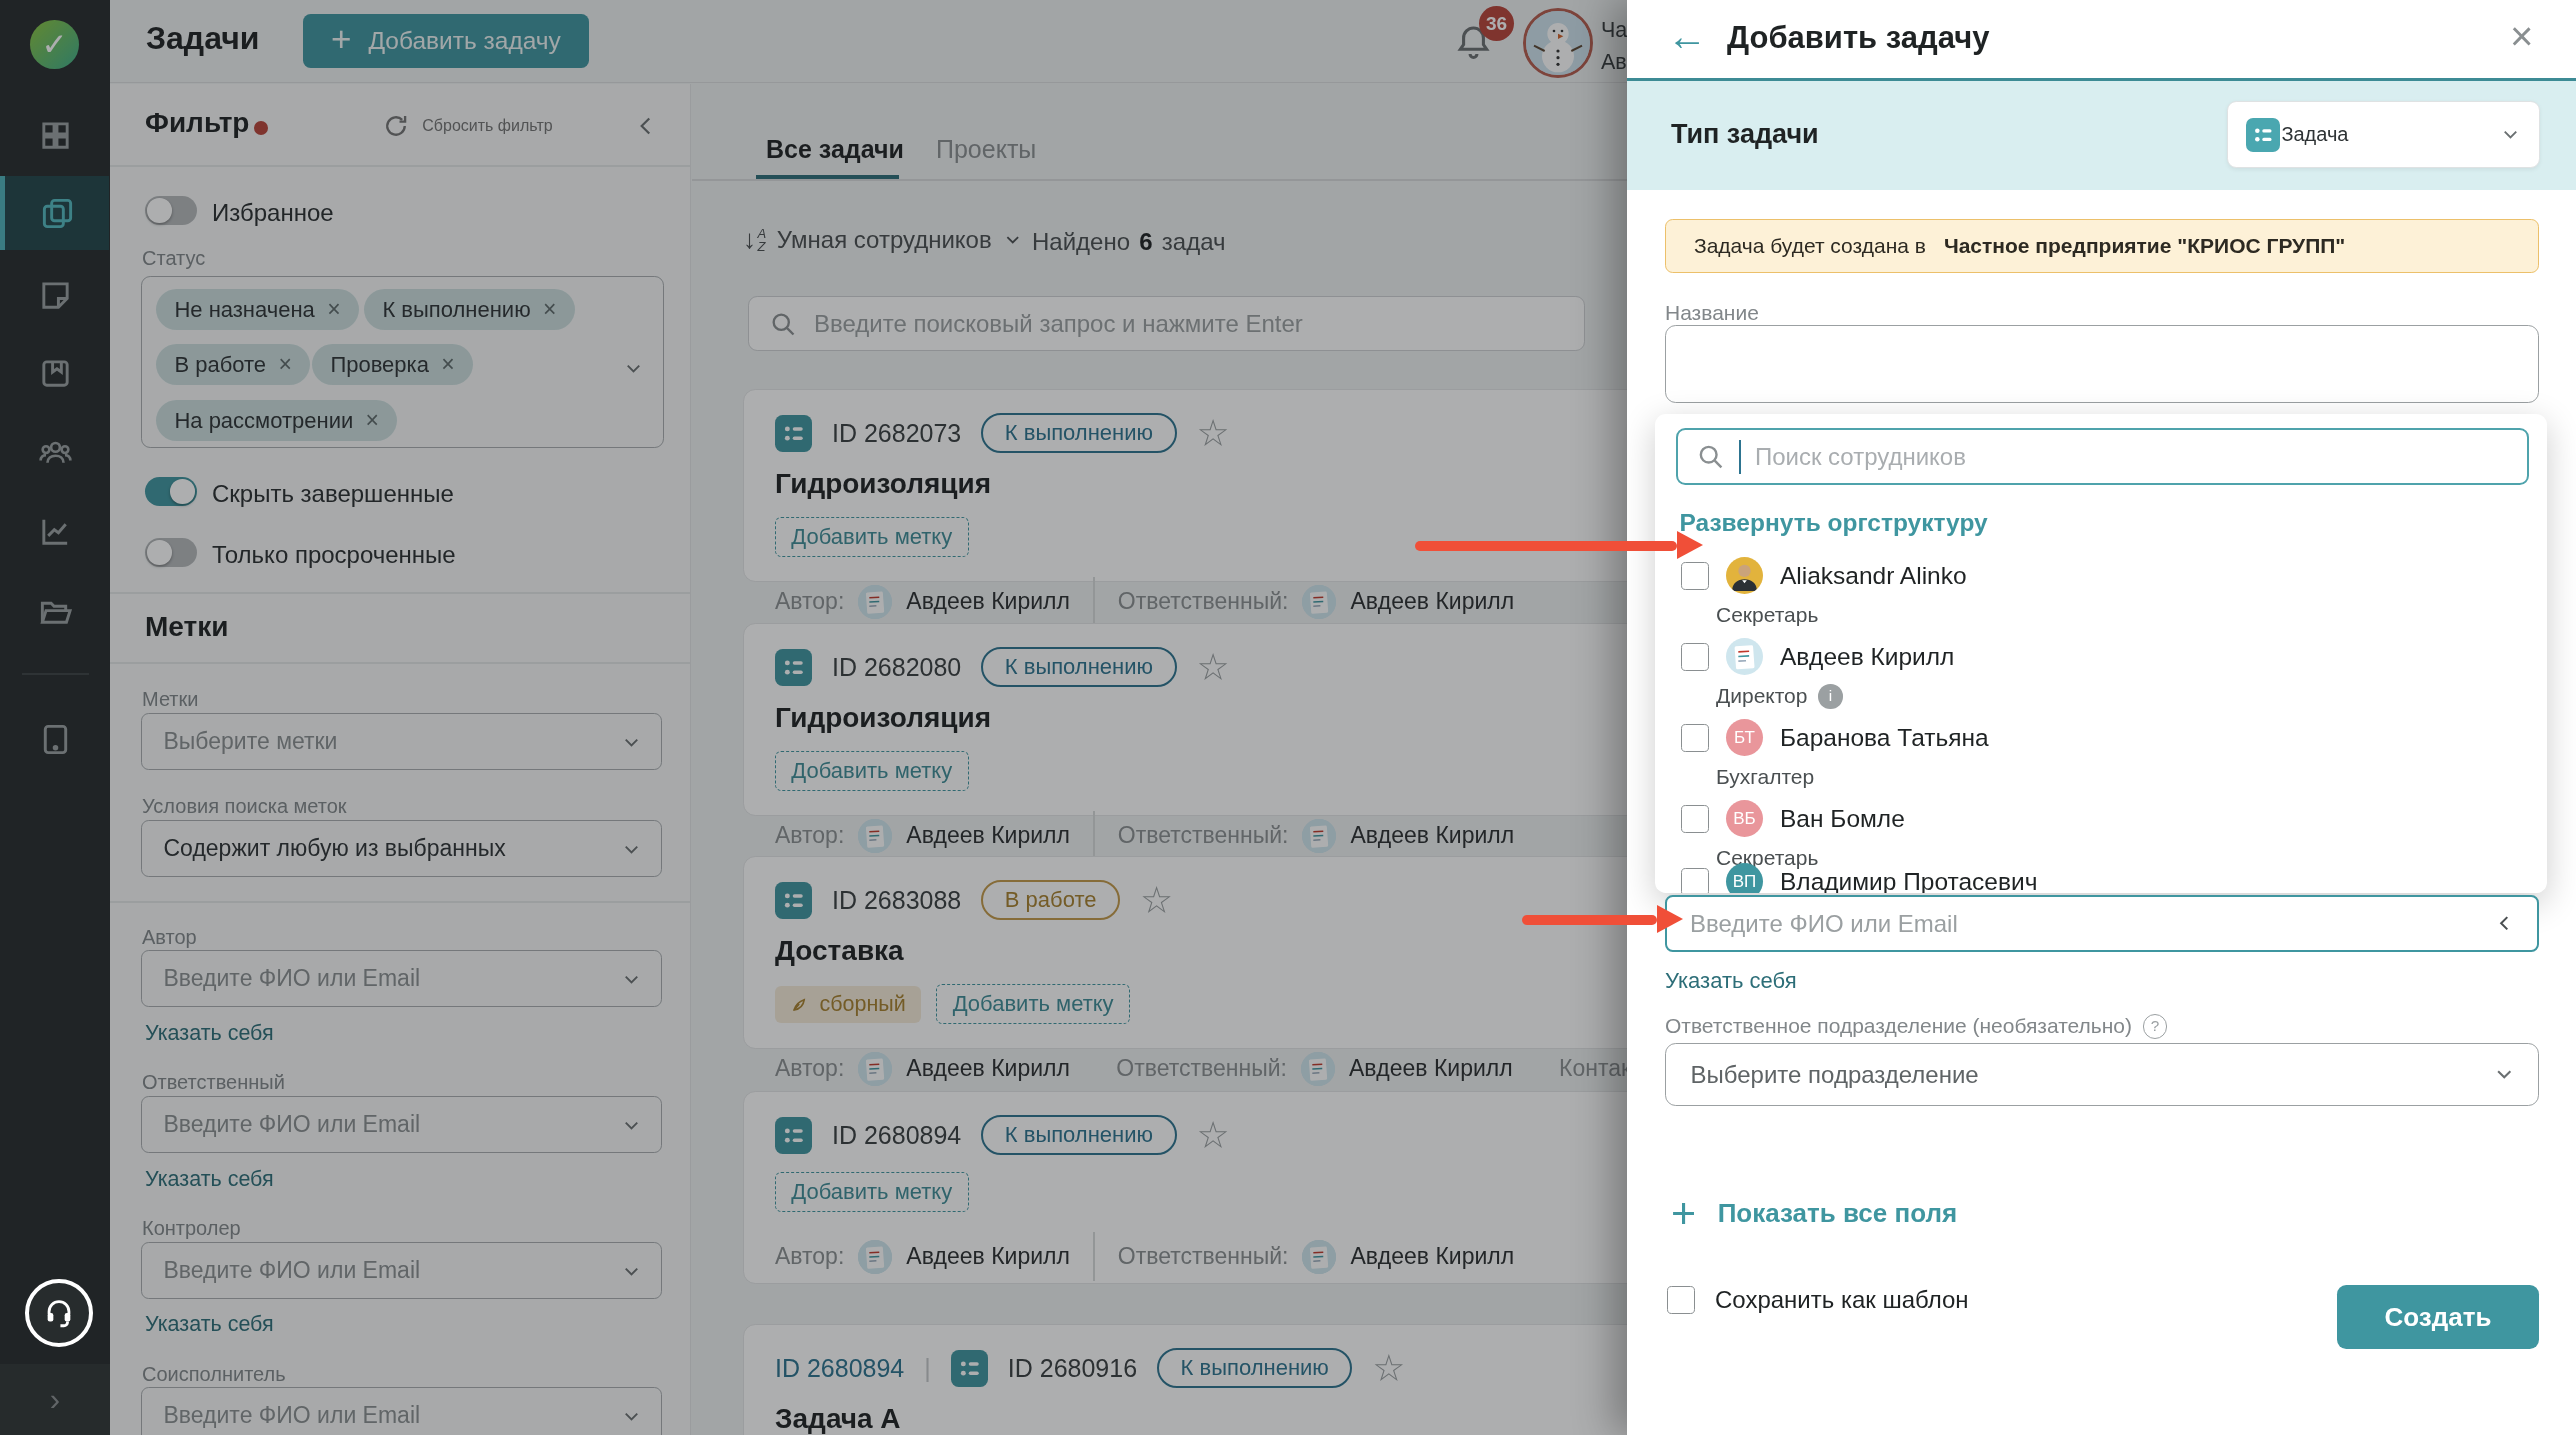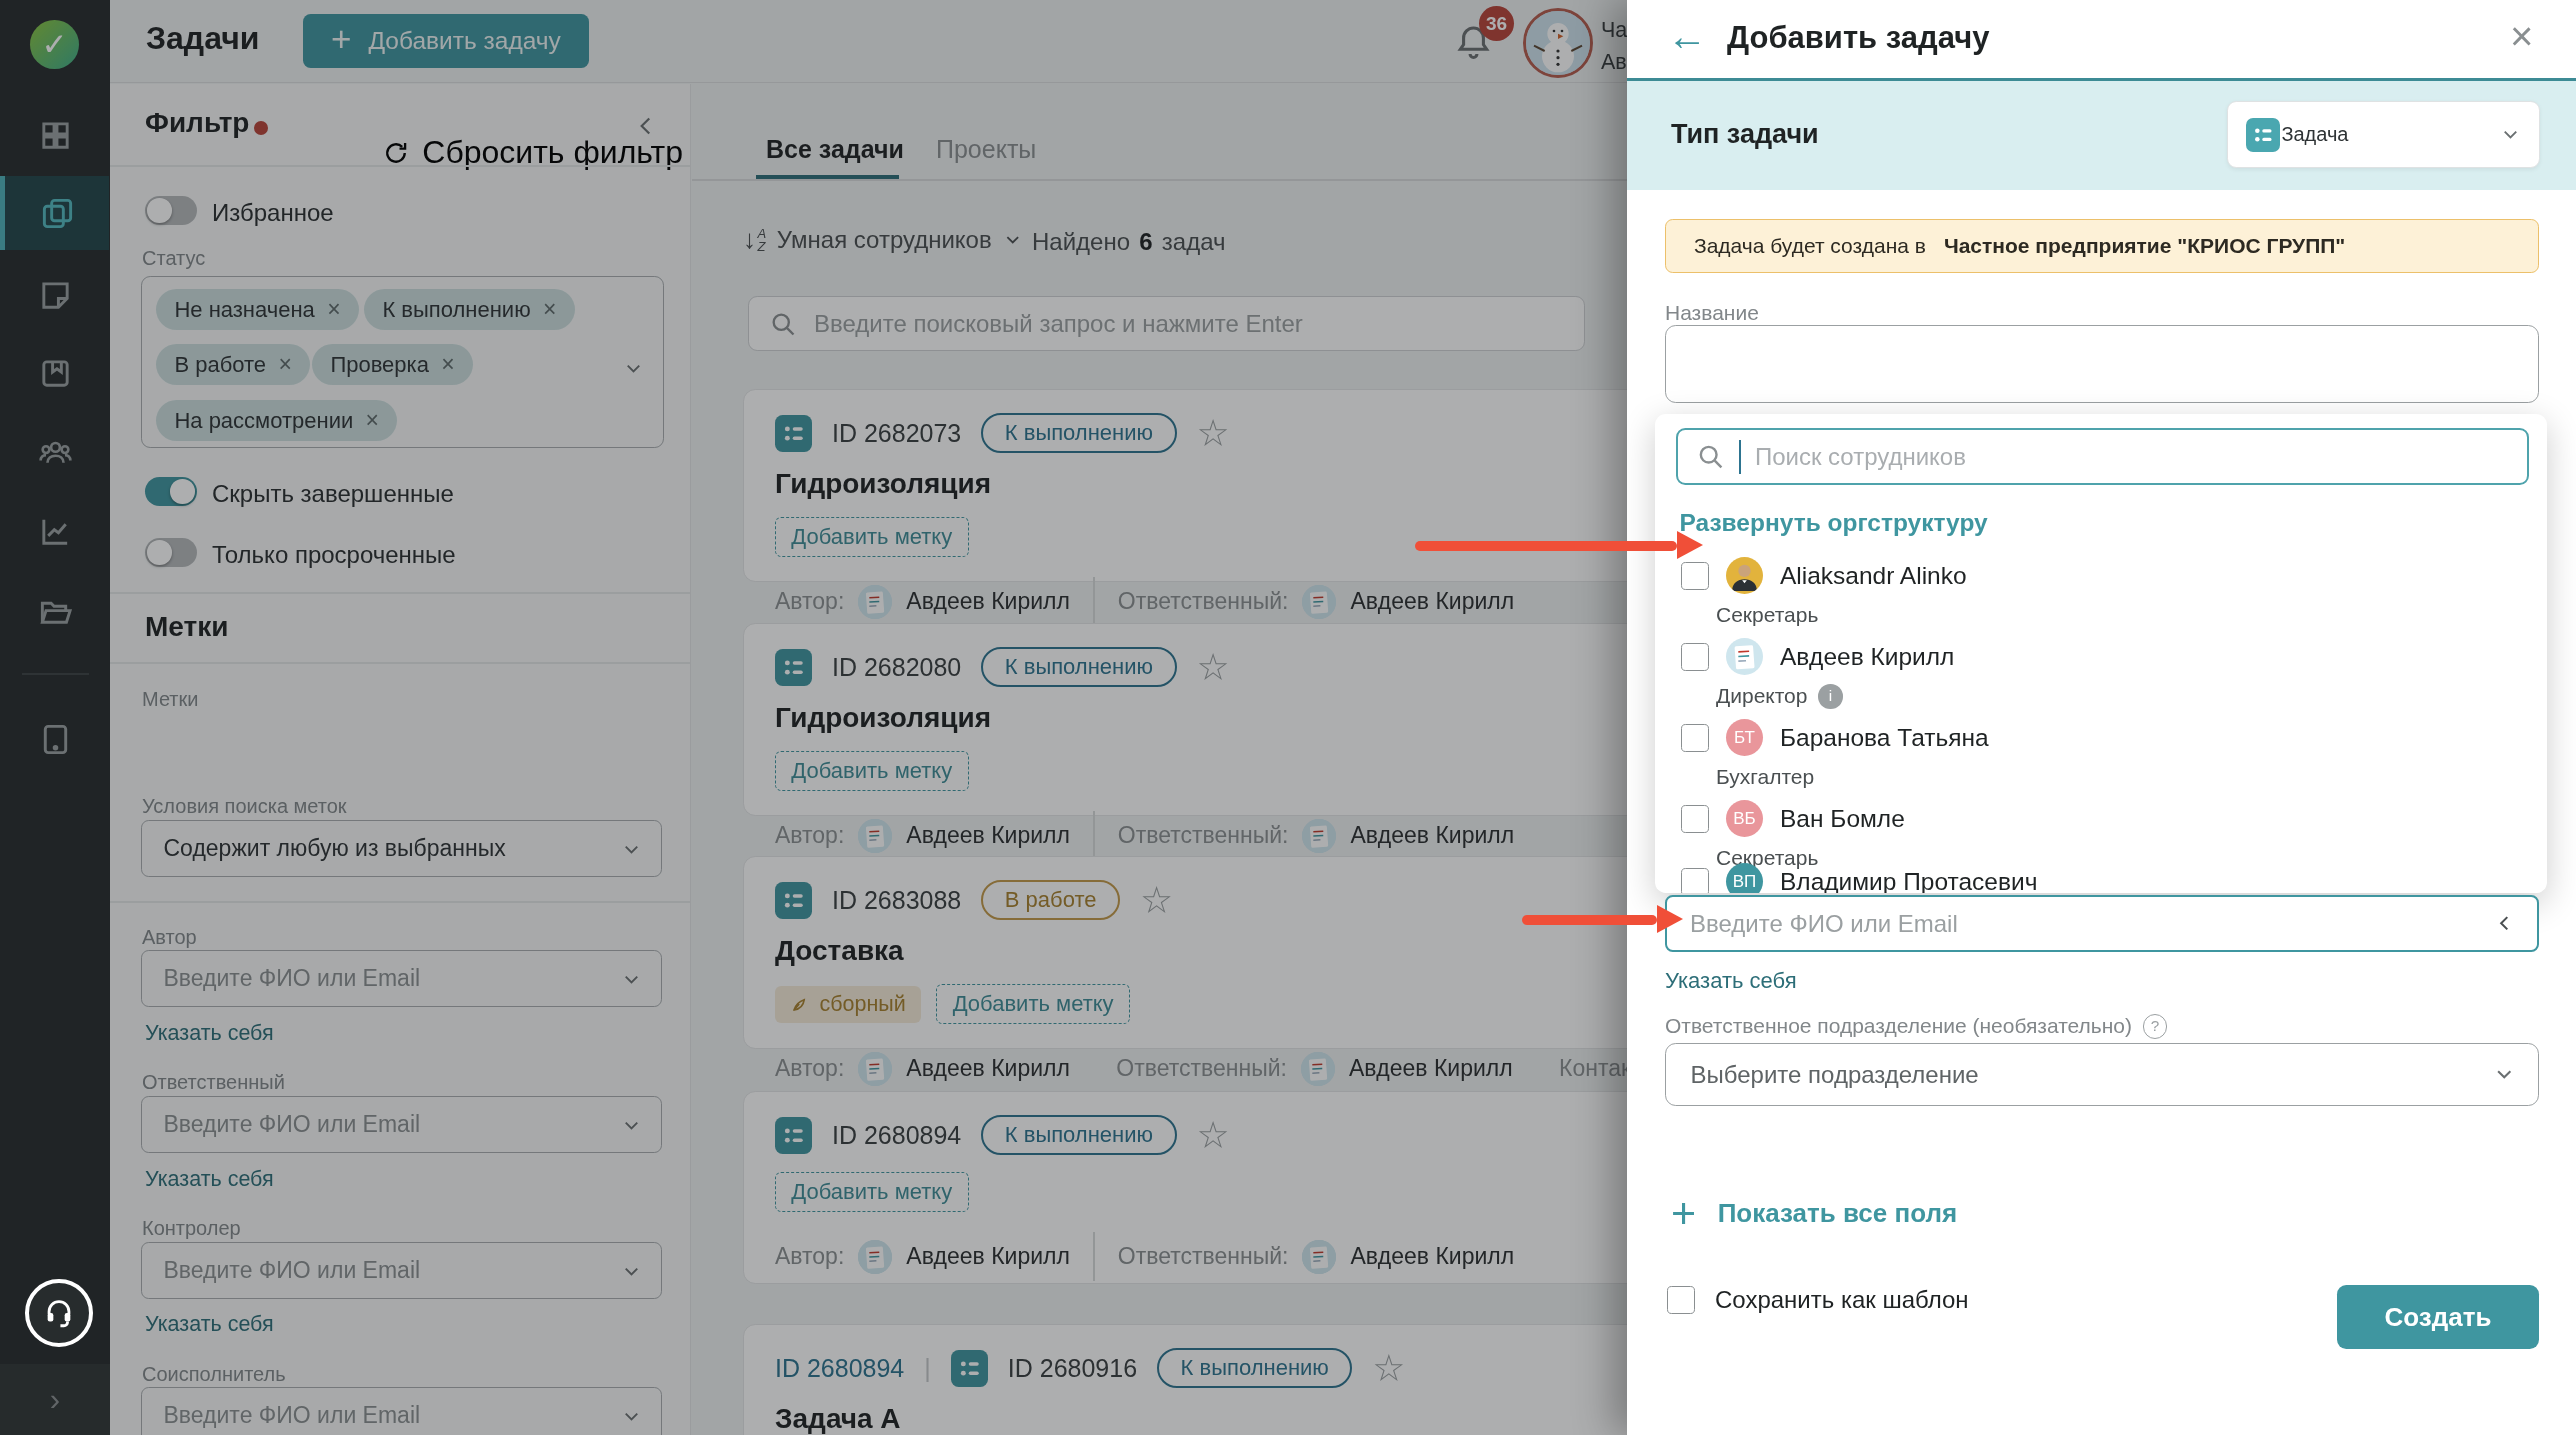--- a/index.html
+++ b/index.html
@@ -31,21 +31,21 @@
          font-size:19px;font-weight:bold;display:flex;align-items:center;justify-content:center;}
   .user-avatar{position:absolute;left:1413px;top:7.7px;width:64px;height:64px;border-radius:50%;border:3.1px solid #b65c4e;
                overflow:hidden;background:#cfe3ee;}
   .user-text{position:absolute;left:1491px;top:14px;width:28px;height:61px;overflow:hidden;font-size:21.5px;color:#3a3f41;line-height:32px;white-space:nowrap;}
   
   .filter{position:absolute;left:110px;top:84px;width:580px;height:1352px;background:#f7f8f8;border-right:1.5px solid #e2e4e5;}
   .f-label{position:absolute;font-size:20px;color:#82878a;}
   .f-divider{position:absolute;left:0;width:580px;height:1.5px;background:#e4e6e7;}
   .filter-title{position:absolute;left:35px;top:23px;font-size:28px;font-weight:bold;}
   .red-dot{position:absolute;left:144px;top:37px;width:14px;height:14px;border-radius:50%;background:#b8443a;}
-  .reset-link{position:absolute;left:272px;top:28px;display:flex;align-items:center;gap:12.3px;color:#000000;font-size:32px;margin-top:22px;}
+  .reset-link{position:absolute;left:272px;top:28px;display:flex;align-items:center;gap:12.3px;color:#737373;font-size:16px;}
   .reset-link svg{width:28px;height:28px;}
   .collapse-ch{position:absolute;left:523px;top:29px;color:#6a6f71;}
   .toggle{position:absolute;width:52px;height:29px;border-radius:14.6px;background:#b6b9bb;}
   .toggle::after{content:"";position:absolute;width:24.5px;height:24.5px;border-radius:50%;background:#fff;top:2.3px;left:2.3px;box-shadow:0 1.5px 3.1px rgba(0,0,0,.35);}
   .toggle.on{background:#3f96a0;}
   .toggle.on::after{left:auto;right:2.3px;}
   .t-label{position:absolute;font-size:24px;color:#2a2e30;}
   .status-box{position:absolute;left:31px;top:192px;width:521px;height:170px;border:1.5px solid #a9adb0;border-radius:9.2px;}
   .chip{position:absolute;display:inline-flex;align-items:center;gap:12.3px;background:#ccdede;border-radius:766px;padding:7px 18.4px;font-size:22px;color:#2f3436;white-space:nowrap;}
   .chip .x{color:#5f6a6b;font-size:23px;}
@@ -309,20 +309,26 @@
     <div class="toggle on" style="left:35px;top:393px"></div>
     <div class="t-label" style="left:102px;top:396px">Скрыть завершенные</div>
     <div class="toggle" style="left:35px;top:454px"></div>
     <div class="t-label" style="left:102px;top:457px">Только просроченные</div>
 
     <div class="f-divider" style="top:508px"></div>
     <div class="sec-title" style="top:527px">Метки</div>
     <div class="f-divider" style="top:578px"></div>
 
     <div class="f-label" style="left:32px;top:604px">Метки</div>
+    <div class="select" style="top:629px">
+      <span class="ph">Выберите метки</span>
+      <svg viewBox="0 0 24 24" fill="none" stroke="currentColor" stroke-width="2">
+          <path d="M6 9l6 6 6-6"></path>
+        </svg>
+    </div>
     <div class="f-label" style="left:32px;top:711px">Условия поиска меток</div>
     <div class="select" style="top:736px">
       <span class="val">Содержит любую из выбранных</span>
       <svg viewBox="0 0 24 24" fill="none" stroke="currentColor" stroke-width="2">
           <path d="M6 9l6 6 6-6"></path>
         </svg>
     </div>
 
     <div class="f-divider" style="top:817px"></div>
 

